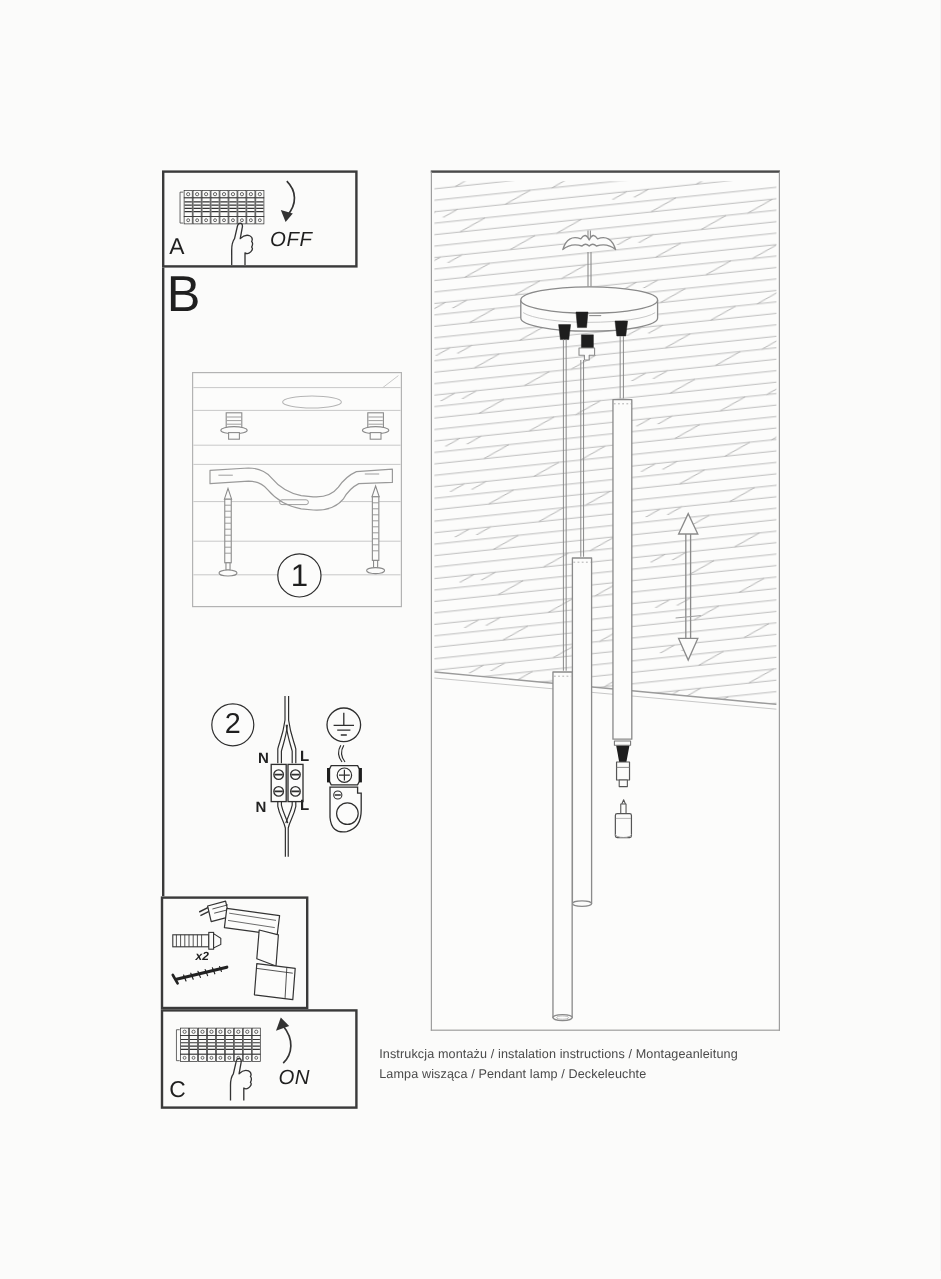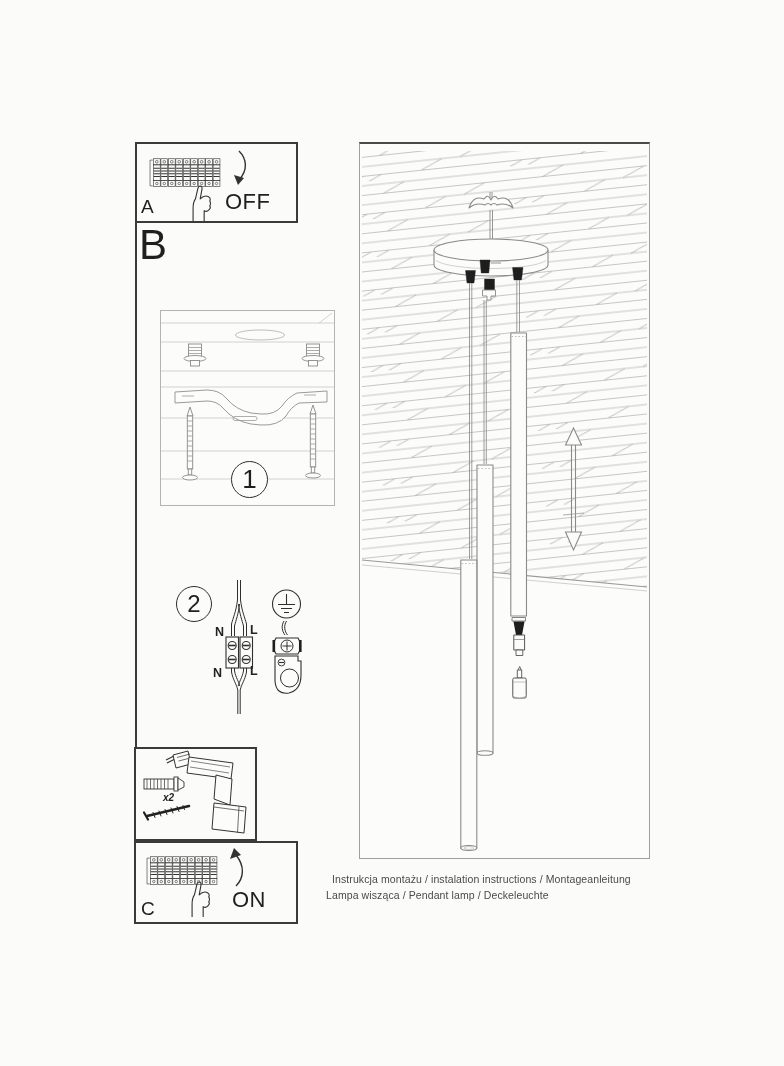--- a/index.html
+++ b/index.html
@@ -5,21 +5,21 @@
   html,body{margin:0;padding:0;background:#e8e8e8;}
   .page{position:relative;width:784px;height:1066px;background:#fbfbfa;overflow:hidden;
         font-family:"Liberation Sans",sans-serif;color:#262626;}
   .abs{position:absolute;box-sizing:border-box;}
   .box-dark{border:2px solid #3a3a3a;background:#fbfbfa;}
   .box-light{border:1px solid #b3b3b3;background:#fcfcfb;}
   .main-panel{border:1px solid #9e9e9e;border-top:2px solid #4a4a4a;background:#fcfcfb;}
   .b-border{border-left:2px solid #3a3a3a;width:2px;}
   .lbl{line-height:1;white-space:nowrap;color:#1f1f1f;}
   .lbl-a{font-size:19px;}
-  .lbl-state{font-size:22px;letter-spacing:0.5px;}
+  .lbl-state{font-size:17px;letter-spacing:0.5px;font-style:italic;}
   .lbl-b{font-size:42px;}
   .circle-num{display:flex;align-items:center;justify-content:center;border:1.6px solid #2e2e2e;
               border-radius:50%;background:#fcfcfb;color:#1f1f1f;}
   .nl{font-size:12.5px;font-weight:600;color:#222;}
   .x2{font-size:10px;font-weight:700;font-style:italic;color:#222;}
   .footer-line{font-size:10.5px;color:#4a4a4a;letter-spacing:0.1px;}
   svg{display:block;}
 </style>
 </head>
 <body>
@@ -265,16 +265,16 @@
         <g fill="#fcfcfb">
           <rect x="100.8" y="416" width="16" height="288"></rect>
           <path d="M101.6,419.5 H116" stroke-dasharray="1.5 2" stroke="#ababab" stroke-width="0.8"></path>
           <ellipse cx="108.8" cy="704" rx="8" ry="2.5"></ellipse>
           <ellipse cx="108.8" cy="704" rx="5" ry="1.4" stroke="#b0b0b0" stroke-width="0.7"></ellipse>
         </g>
       </g>
     </svg>
   </div>
 
-  <span class="abs footer-line" style="left:332px;top:873px">Instrukcja montażu / instalation instructions / Montageanleitung</span>
-  <span class="abs footer-line" style="left:326px;top:889px">Lampa wisząca / Pendant lamp / Deckeleuchte</span>
+  <span class="abs footer-line" style="left:316px;top:873px">Instrukcja montażu / instalation instructions / Montageanleitung</span>
+  <span class="abs footer-line" style="left:316px;top:889px">Lampa wisząca / Pendant lamp / Deckeleuchte</span>
 
 </div>
 
 </body></html>

